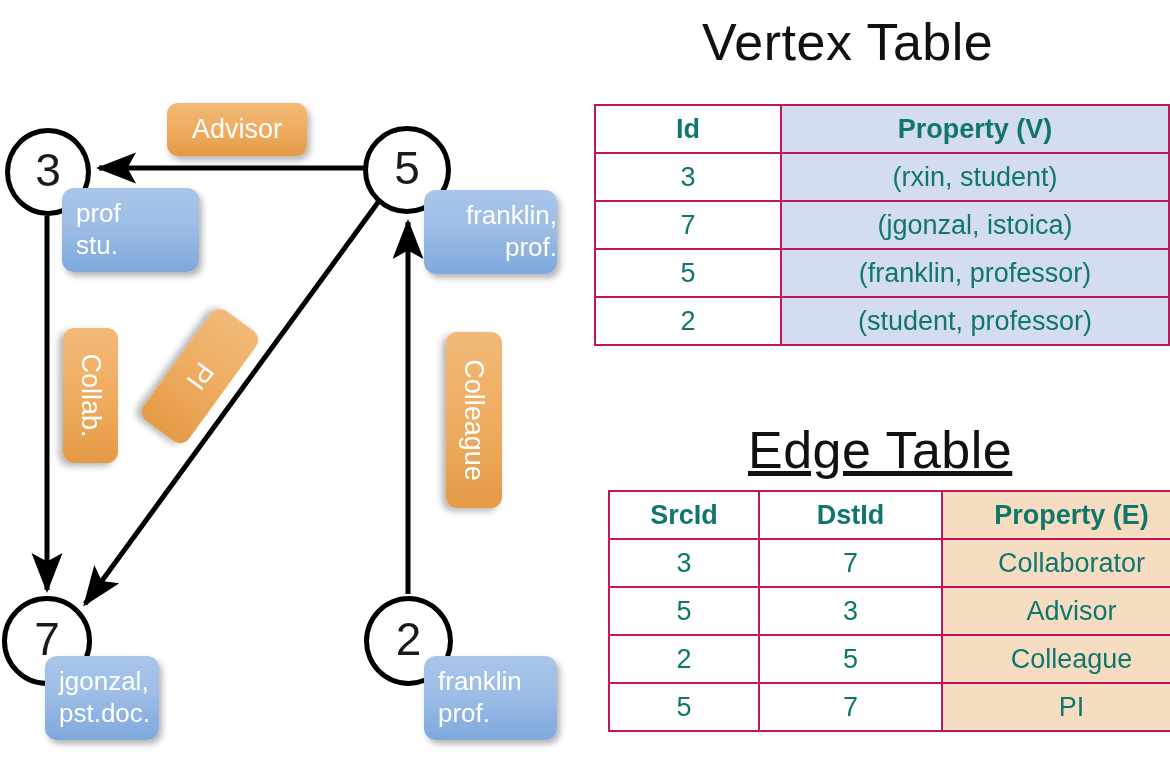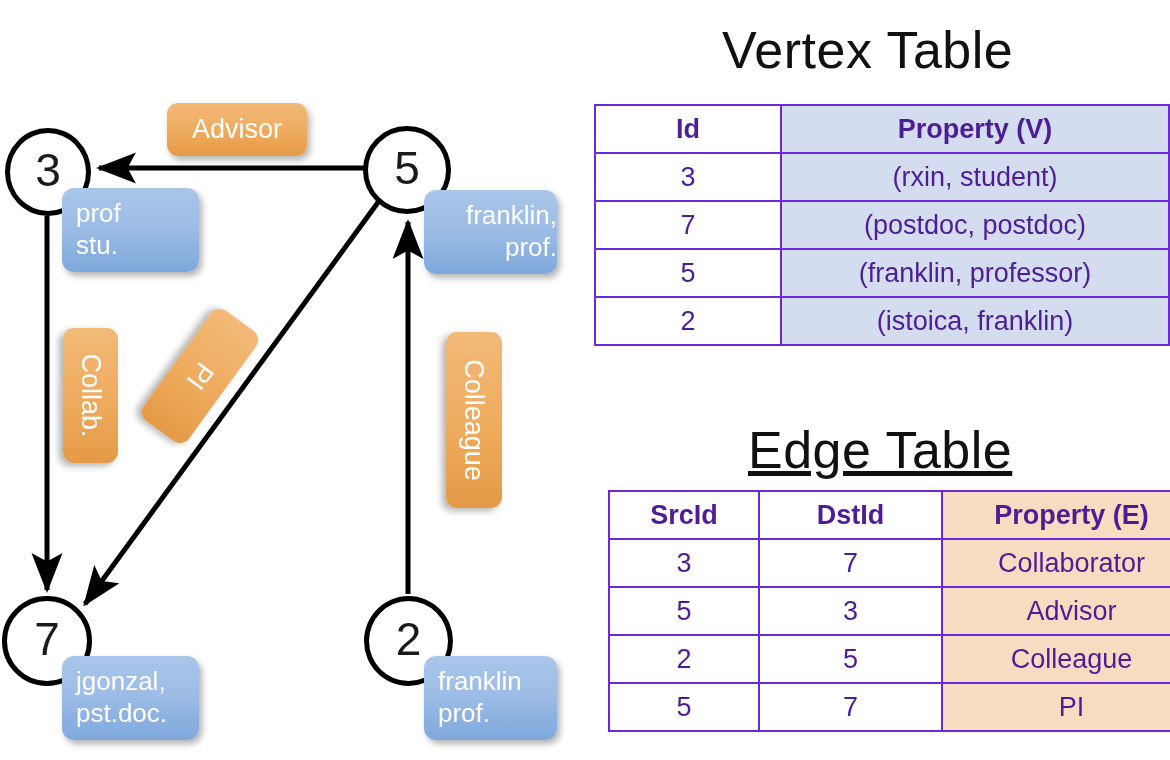--- a/index.html
+++ b/index.html
@@ -4,21 +4,21 @@
 <style>
   html,body{margin:0;padding:0;background:#ffffff;}
   body{width:1170px;height:760px;position:relative;overflow:hidden;
        font-family:"Liberation Sans", sans-serif;color:#000;}
   .stage{position:absolute;left:0;top:0;width:1170px;height:760px;}
 
   
   .title{position:absolute;font-weight:400;font-size:52px;letter-spacing:.5px;
          color:#111;white-space:nowrap;font-family:"Liberation Sans",sans-serif;}
   #title-property-graph{left:94px;top:14px;}
-  #title-vertex-table{left:722px;top:12px;margin-top:8px;}
+  #title-vertex-table{left:702px;top:12px;}
   #title-edge-table{left:748px;top:420px;text-decoration:underline;}
 
   
   #graph-area{position:absolute;left:0;top:0;width:585px;height:760px;}
   svg.edges{position:absolute;left:0;top:0;width:585px;height:760px;overflow:visible;}
 
   .node-circle{position:absolute;border:5px solid #000;border-radius:50%;
      background:#fff;box-sizing:border-box;display:flex;align-items:center;
      justify-content:center;}
   .node-circle span{font-size:46px;line-height:1;color:#1a1a1a;
@@ -34,22 +34,22 @@
   .edge-label{position:absolute;border-radius:11px;
      background:linear-gradient(to right,#f2b978 0%,#eeab5e 55%,#e49a46 100%);
      box-shadow:3px 4px 7px rgba(0,0,0,.30);
      color:#ffffff;display:flex;align-items:center;justify-content:center;
      font-size:27px;white-space:nowrap;
      font-family:"Liberation Sans",sans-serif;}
   .edge-label.horiz{background:linear-gradient(to bottom,#f2b978 0%,#eeab5e 55%,#e49a46 100%);}
 
   
   .tbl{position:absolute;border-collapse:collapse;table-layout:fixed;}
-  .tbl td{border:2px solid #6d28d9;text-align:center;
-     font-size:27px;color:#4c1d95;font-family:"Liberation Sans",sans-serif;
+  .tbl td{border:2px solid #be185d;text-align:center;
+     font-size:27px;color:#0f766e;font-family:"Liberation Sans",sans-serif;
      padding:0;height:46px;background:#fff;}
   .tbl td.hdr{font-weight:700;}
   .tbl td.blue{background:#d4ddef;}
   .tbl td.peach{background:#f6ddc2;padding-left:16px;}
   .sep-left{border-left-width:4px;}
 </style>
 </head>
 <body>
 
 <div class="stage">
@@ -87,21 +87,21 @@
       <span>5</span>
     </div>
     <div class="prop-box" style="left:424px;top:190px;width:133px;height:84px;text-align:right;">
       <div>franklin,</div>
       <div>prof.</div>
     </div>
 
     <div class="node-circle" style="left:2px;top:596px;width:90px;height:90px;">
       <span>7</span>
     </div>
-    <div class="prop-box" style="left:62px;top:656px;width:137px;height:84px;">
+    <div class="prop-box" style="left:45px;top:656px;width:114px;height:84px;">
       <div>jgonzal,</div>
       <div>pst.doc.</div>
     </div>
 
     <div class="node-circle" style="left:364px;top:596px;width:89px;height:90px;">
       <span>2</span>
     </div>
     <div class="prop-box" style="left:424px;top:656px;width:133px;height:84px;">
       <div>franklin</div>
       <div>prof.</div>
@@ -133,29 +133,29 @@
       <tr>
         <td class="hdr">Id</td>
         <td class="hdr blue sep-left">Property (V)</td>
       </tr>
       <tr>
         <td>3</td>
         <td class="blue sep-left">(rxin, student)</td>
       </tr>
       <tr>
         <td>7</td>
-        <td class="blue sep-left">(postdoc, postdoc)</td>
+        <td class="blue sep-left">(jgonzal, istoica)</td>
       </tr>
       <tr>
         <td>5</td>
         <td class="blue sep-left">(franklin, professor)</td>
       </tr>
       <tr>
         <td>2</td>
-        <td class="blue sep-left">(istoica, franklin)</td>
+        <td class="blue sep-left">(student, professor)</td>
       </tr>
     </tbody>
   </table>
 
   <table class="tbl" style="left:608px;top:490px;width:576px;">
     <colgroup>
         <col style="width:150px">
         <col style="width:183px">
         <col style="width:243px">
       </colgroup>

